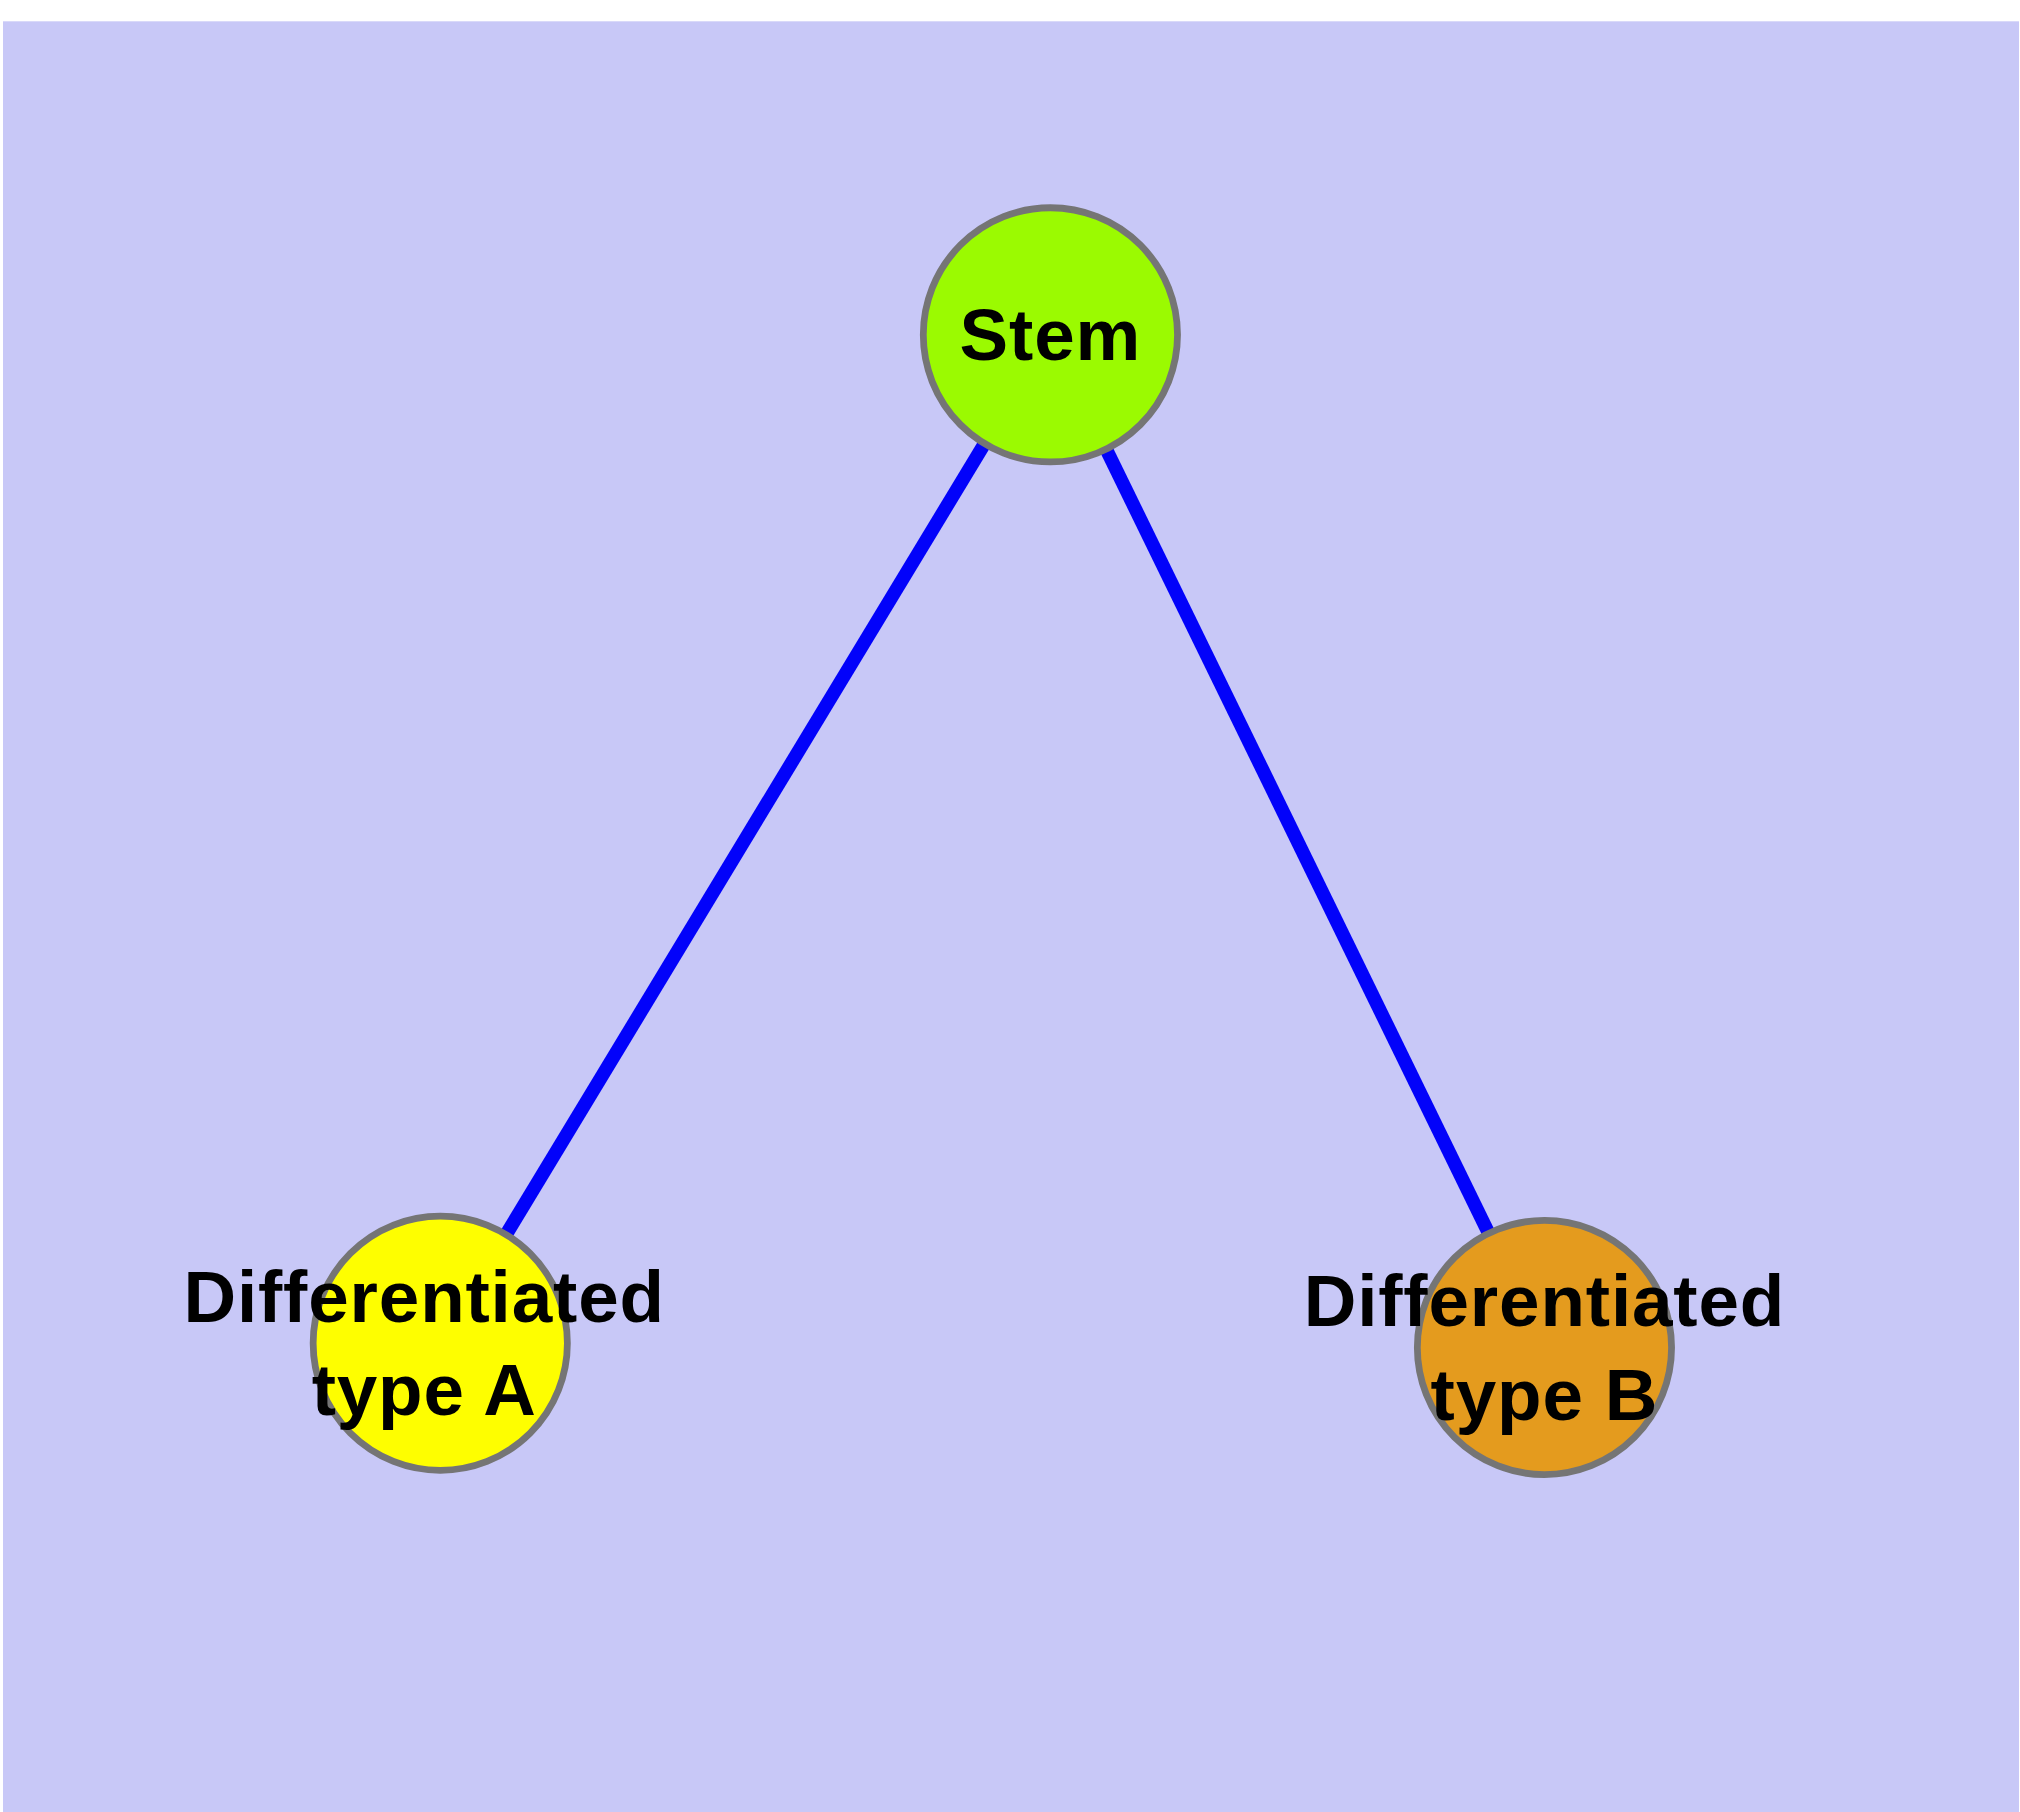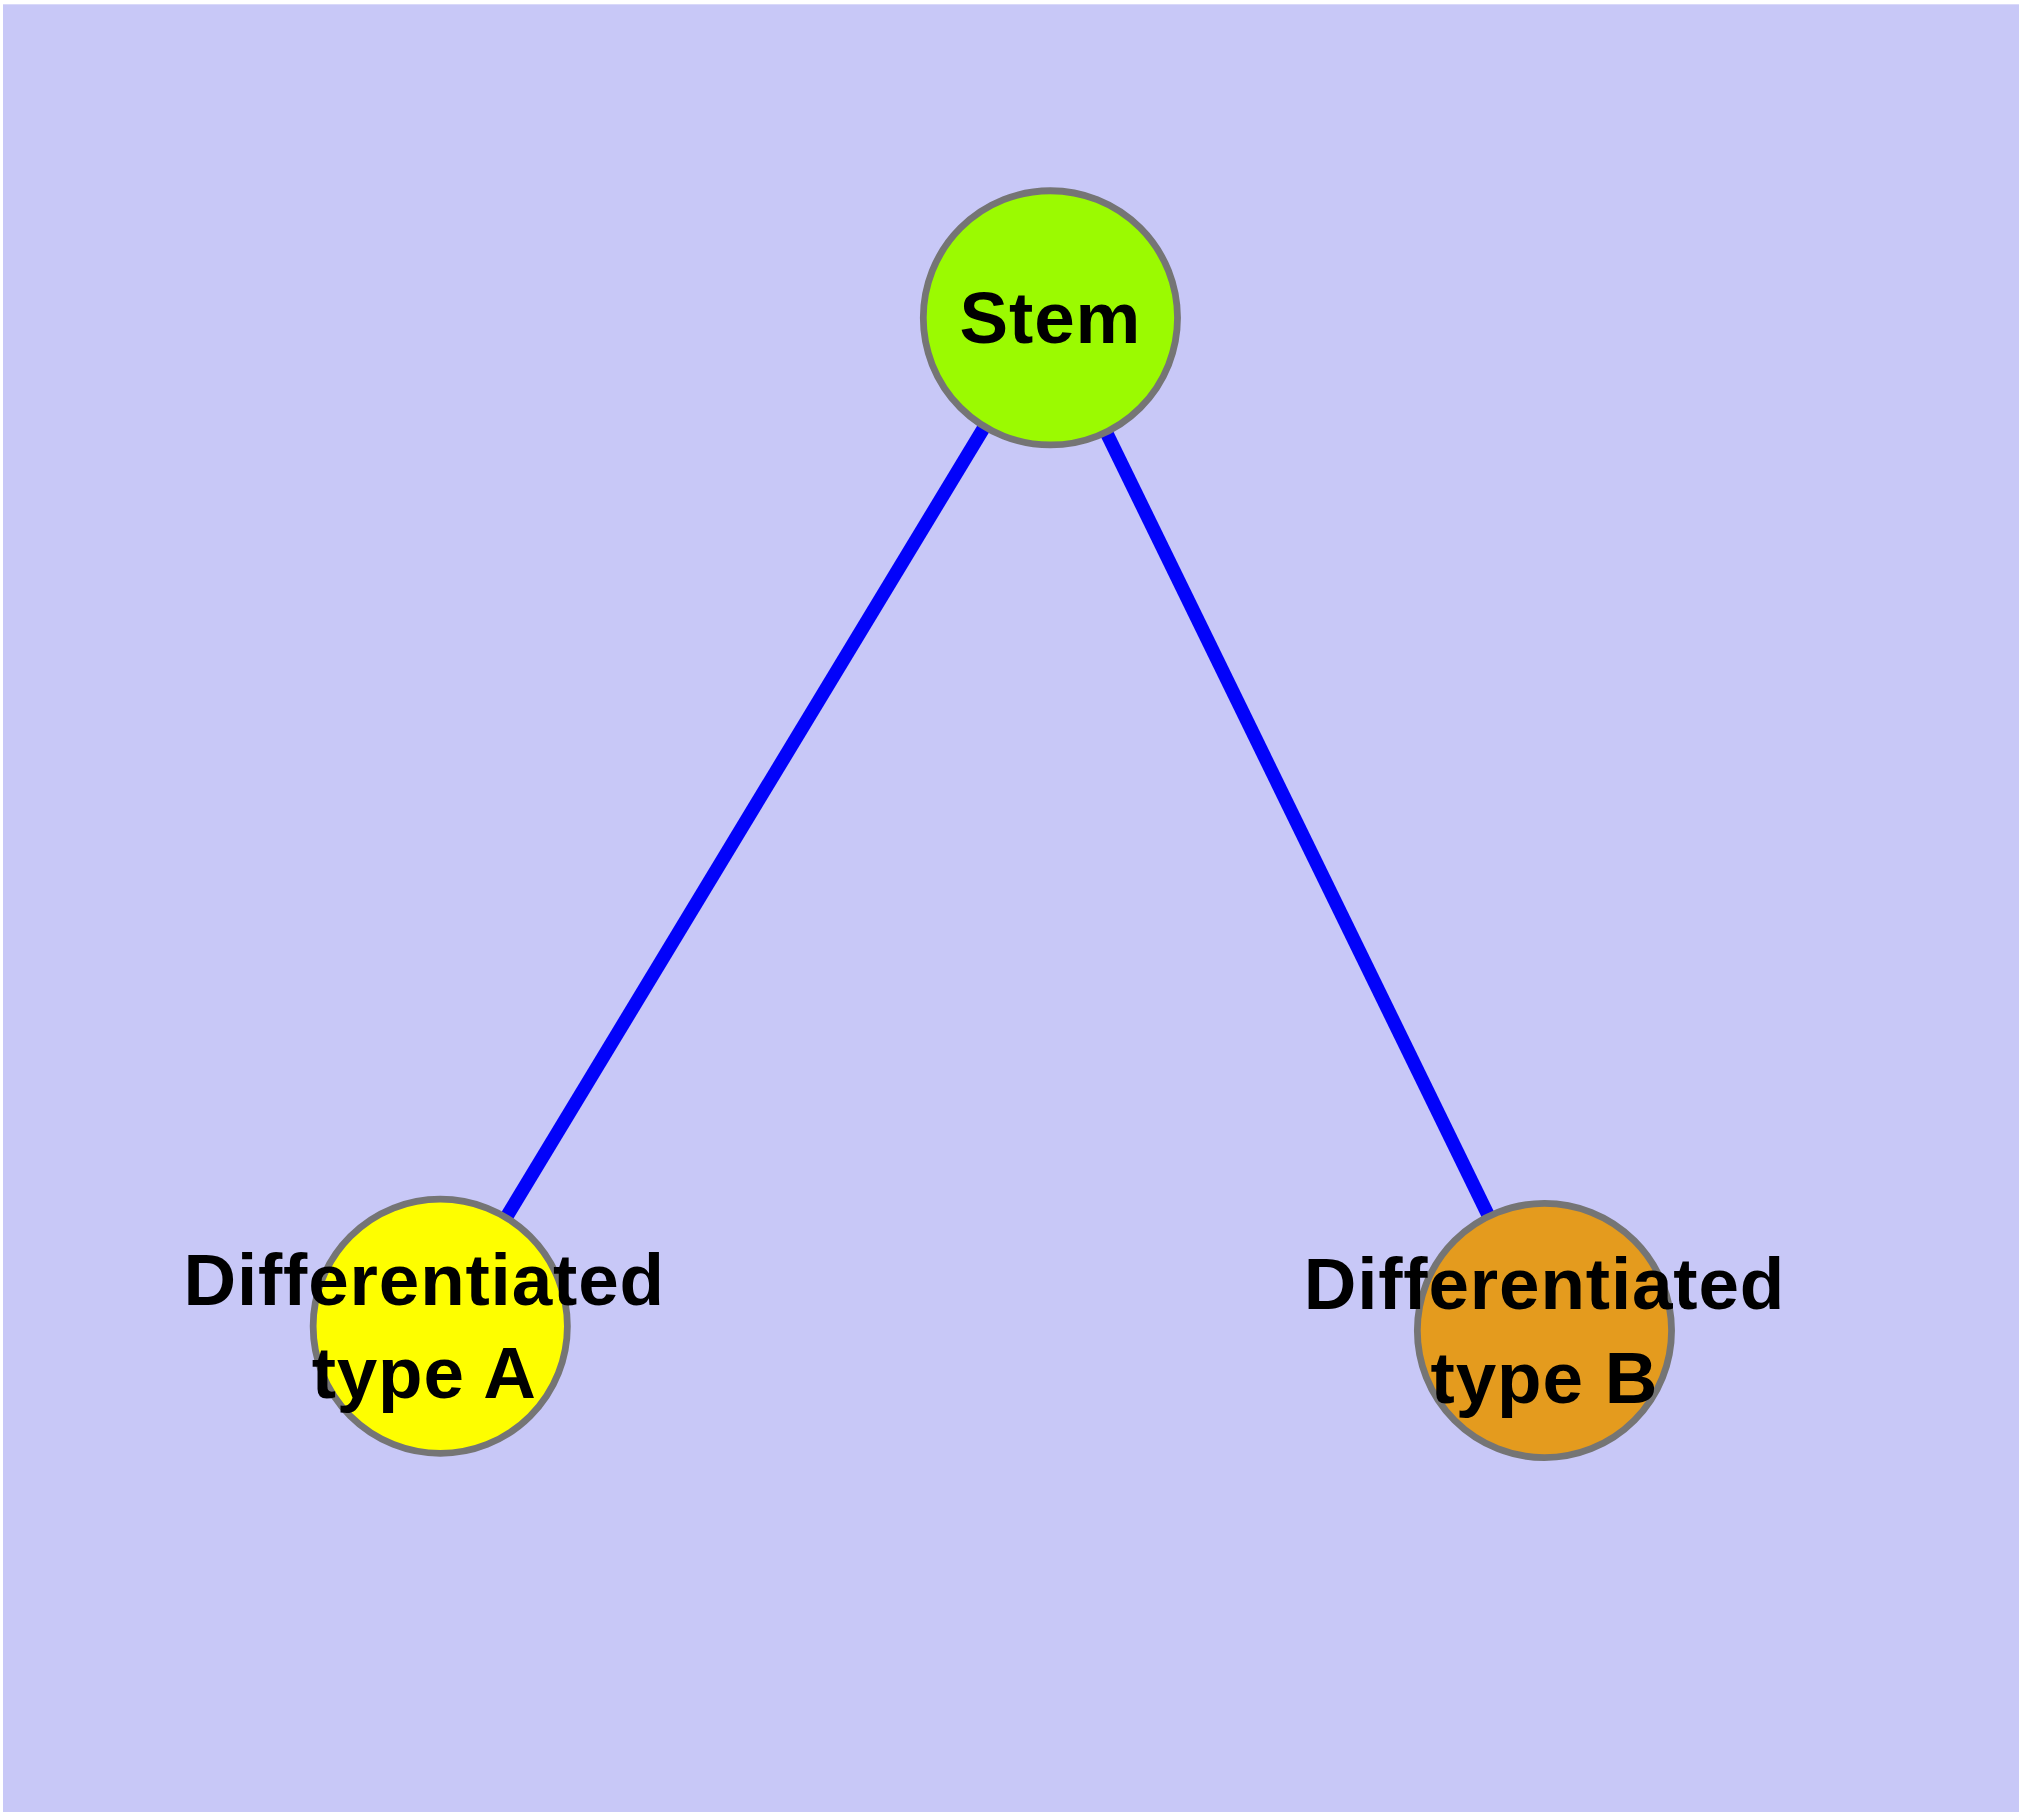--- a/index.html
+++ b/index.html
@@ -6,21 +6,21 @@
     margin: 0;
     padding: 0;
     width: 2021px;
     height: 1812px;
     background: #ffffff;
     overflow: hidden;
     font-family: "Liberation Sans", sans-serif;
   }
   .canvas-wrap {
     position: absolute;
-    top: 4px;
+    top: 21px;
     left: 2.5px;
     width: 2016px;
     height: 1636px;
   }
   svg { display: block; }
   .node-label {
     font-family: "Liberation Sans", "DejaVu Sans", sans-serif;
     font-weight: bold;
     font-size: 86px;
     letter-spacing: 1px;

